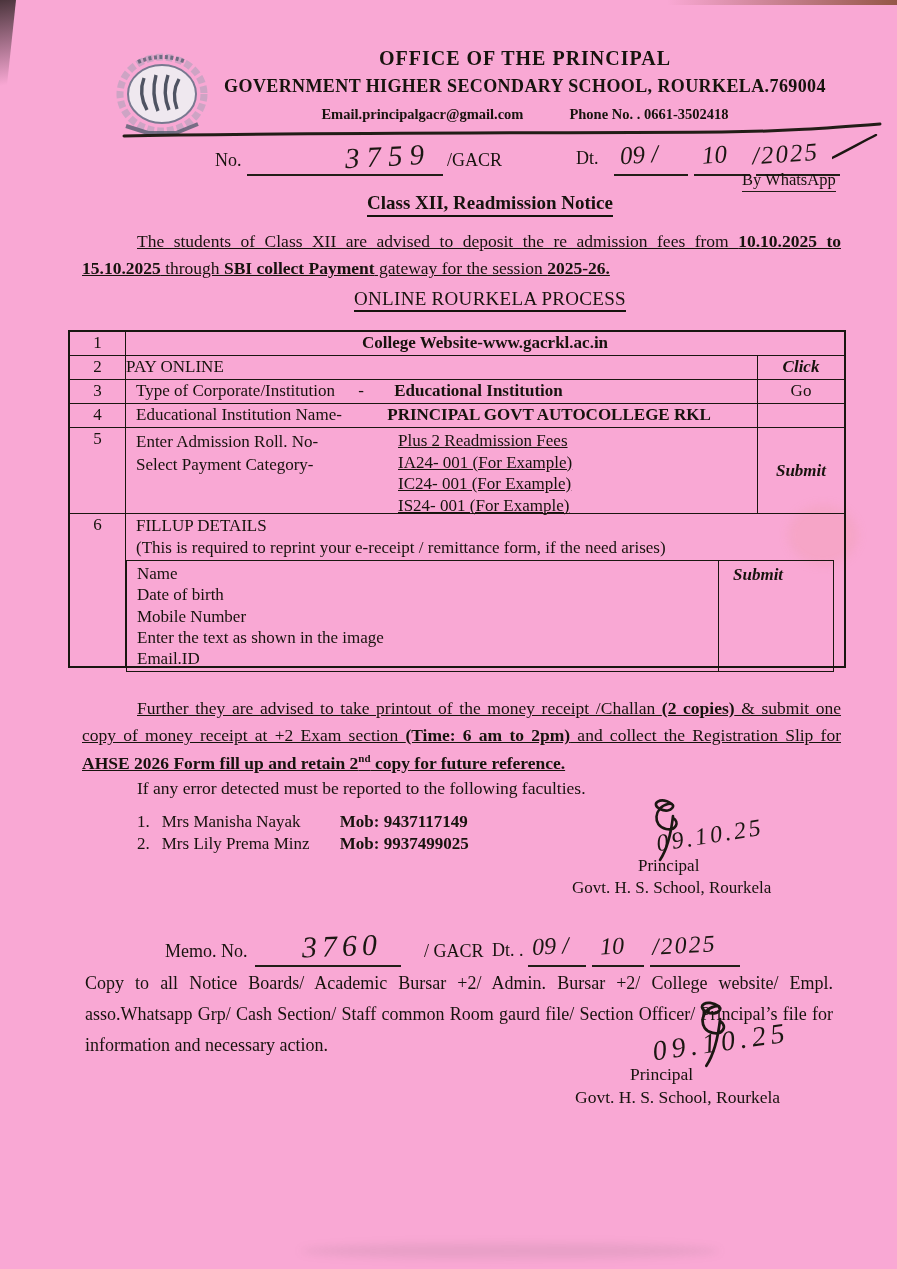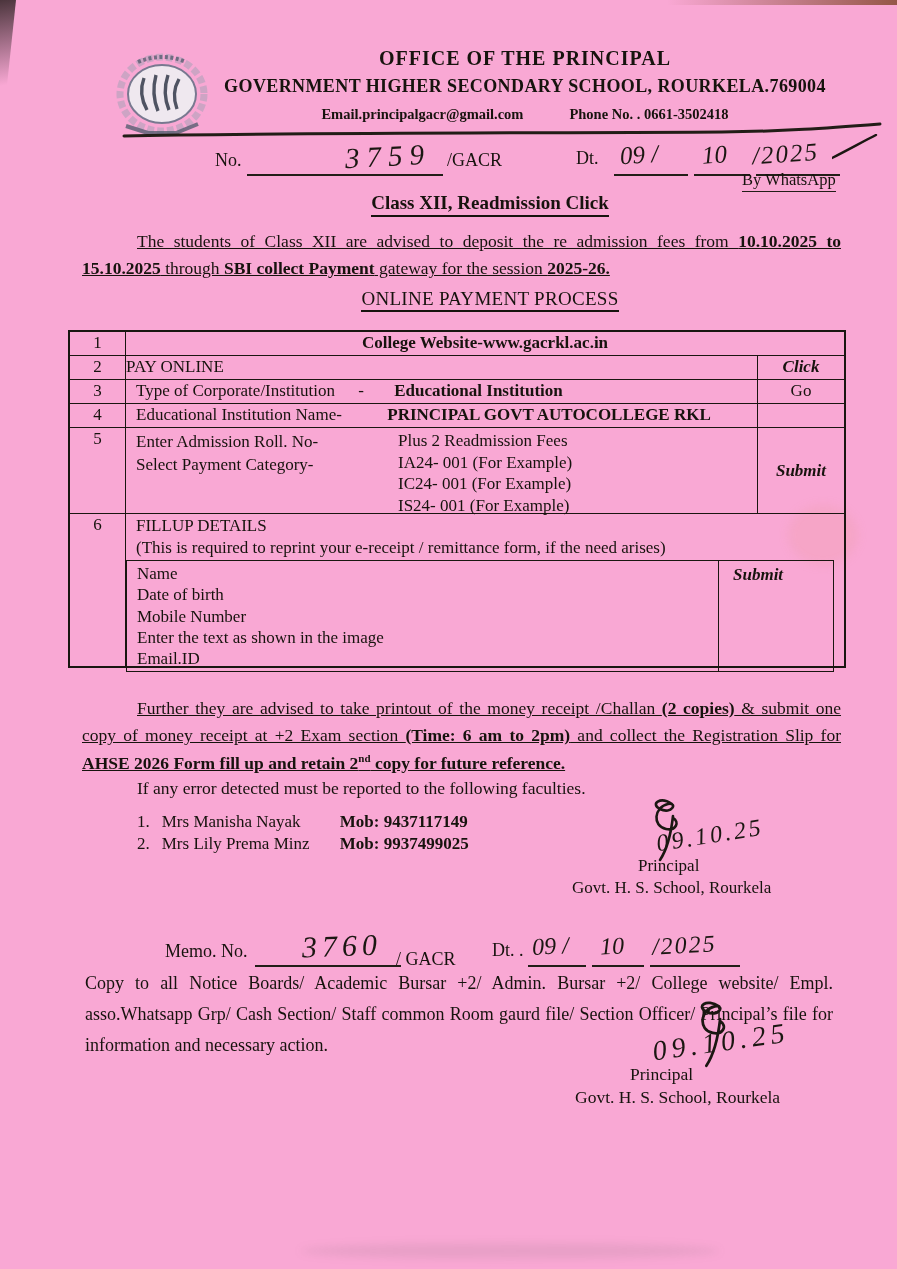--- a/index.html
+++ b/index.html
@@ -24,21 +24,21 @@
   
   .tbl{position:absolute;left:68px;top:330px;width:774px;border:2.2px solid #1a1611;font-size:17px;line-height:21px;}
   .trow{display:flex;border-top:1.7px solid #1a1611;}
   .trow:first-child{border-top:none;}
   .cnum{width:55px;border-right:1.7px solid #1a1611;text-align:center;flex:none;}
   .cmain{flex:1;min-width:0;}
   .cact{width:86px;border-left:1.7px solid #1a1611;text-align:center;flex:none;}
   .r-basic{height:23px;align-items:stretch;}
   .r5-main{display:flex;padding-top:2px;}
   .r5-labels{width:262px;padding-left:10px;line-height:23px;flex:none;}
-  .r5-values{line-height:21.5px;}
+  .r5-values{line-height:21.5px;text-decoration:underline;}
   .act-mid{display:flex;align-items:center;justify-content:center;font-weight:bold;font-style:italic;}
   .r6-title{padding-left:10px;line-height:22px;padding-top:1px;}
   .r6-sub{padding-left:10px;line-height:22px;}
   .nested{margin:1px 10px 3px 0;border:1.8px solid #1a1611;display:flex;}
   .nested-fields{flex:1;padding-left:10px;line-height:21.3px;padding-top:2px;padding-bottom:2px;}
   .nested-act{width:100px;border-left:1.8px solid #1a1611;font-weight:bold;font-style:italic;padding:3px 0 0 14px;flex:none;}
   .bold{font-weight:bold;}
   .ital{font-style:italic;}
   
   .fac-row{position:absolute;left:137px;font-size:17px;}
@@ -108,27 +108,27 @@
     <span class="hw" style="position:absolute;left:702px;top:-1px;font-size:25px;transform:rotate(-4deg);">10</span>
     <span class="hw" style="position:absolute;left:752px;top:-2px;font-size:25px;letter-spacing:2px;transform:rotate(-4deg);">/2025</span>
     <svg class="abs" style="left:832px;top:-8px;" width="46" height="26" viewBox="0 0 46 26">
       <path d="M0,24 C16,16 32,7 44,1" fill="none" stroke="#1b1712" stroke-width="2.4" stroke-linecap="round"></path>
     </svg>
   </div>
 
   <div class="abs" style="left:742px;top:170px;font-size:16.5px;border-bottom:1.8px solid #221d17;padding-bottom:1px;">By WhatsApp</div>
 
   <div class="center-line" style="top:192px;font-size:19px;font-weight:bold;">
-    <span style="border-bottom:2.2px solid #17130e;padding-bottom:2px;">Class XII, Readmission Click</span>
+    <span style="border-bottom:2.2px solid #17130e;padding-bottom:2px;">Class XII, Readmission Notice</span>
   </div>
 
   <div class="para" style="top:228px;"><span>The students of Class XII are advised to deposit the re admission fees from </span><b>10.10.2025 to</b><span> </span><b>15.10.2025</b><span> through </span><b>SBI collect Payment</b><span> gateway for the session </span><b>2025-26.</b></div>
 
   <div class="center-line" style="top:288px;font-size:19px;letter-spacing:.3px;">
-    <span style="border-bottom:2px solid #17130e;padding-bottom:1px;">ONLINE PAYMENT PROCESS</span>
+    <span style="border-bottom:2px solid #17130e;padding-bottom:1px;">ONLINE ROURKELA PROCESS</span>
   </div>
 
   <div class="tbl">
     <div class="trow r-basic">
       <div class="cnum">1</div>
       <div class="cmain bold" style="text-align:center;">College Website-www.gacrkl.ac.in</div>
     </div>
     <div class="trow r-basic">
       <div class="cnum">2</div>
       <div class="cmain" style="text-align:left;">PAY ONLINE</div>
@@ -203,21 +203,21 @@
     </svg>
     <span class="hw" style="position:absolute;left:96px;top:26px;font-size:24px;letter-spacing:3px;transform:rotate(-9deg);">09.10.25</span>
     <span class="who" style="left:78px;top:60px;">Principal</span>
     <span class="who" style="left:12px;top:82px;">Govt. H. S. School, Rourkela</span>
   </div>
 
   <div class="memoline" style="top:933px;">
     <span class="abs" style="left:165px;top:8px;">Memo. No.</span>
     <span class="uline" style="left:255px;top:8px;width:146px;"></span>
     <span class="hw" style="position:absolute;left:302px;top:-4px;font-size:30px;letter-spacing:5px;transform:rotate(-2deg);">3760</span>
-    <span class="abs" style="left:396px;top:8px;margin-top:8px;">/ GACR</span>
+    <span class="abs" style="left:424px;top:8px;">/ GACR</span>
     <span class="abs" style="left:492px;top:7px;">Dt. .</span>
     <span class="uline" style="left:528px;top:8px;width:58px;"></span>
     <span class="uline" style="left:592px;top:8px;width:52px;"></span>
     <span class="uline" style="left:650px;top:8px;width:90px;"></span>
     <span class="hw" style="position:absolute;left:532px;top:0;font-size:24px;transform:rotate(-3deg);">09 /</span>
     <span class="hw" style="position:absolute;left:600px;top:0;font-size:24px;transform:rotate(-3deg);">10</span>
     <span class="hw" style="position:absolute;left:652px;top:-1px;font-size:24px;letter-spacing:2px;transform:rotate(-3deg);">/2025</span>
   </div>
 
   <div class="abs" style="left:85px;right:64px;top:968px;font-size:18px;line-height:31px;text-align:justify;">Copy to all Notice Boards/ Academic Bursar +2/ Admin. Bursar +2/ College website/ Empl. asso.Whatsapp Grp/ Cash Section/ Staff common Room gaurd file/ Section Officer/ Principal’s file for information and necessary action.</div>

